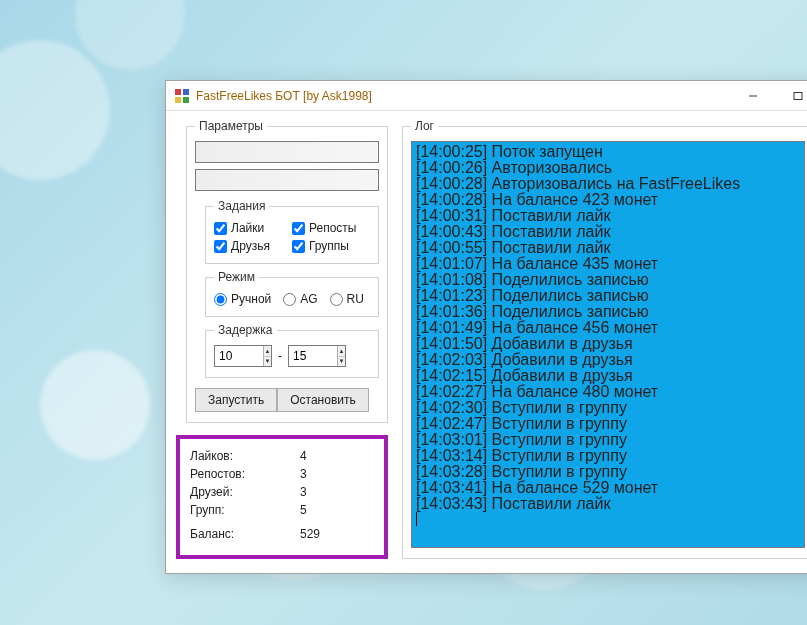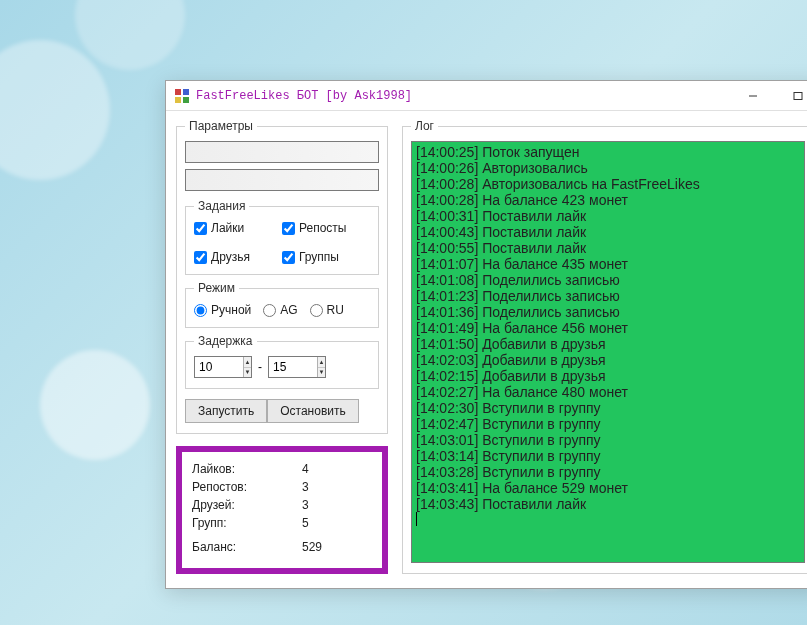--- a/index.html
+++ b/index.html
@@ -40,36 +40,36 @@
     align-items: center;
     padding: 0 4px 0 8px;
     background: #fff;
     border-bottom: 1px solid #e0e0e0;
   }
   .titlebar .appicon {
     width: 16px; height: 16px;
     margin-right: 6px;
     display: inline-block;
   }
-  .titlebar .title { flex: 1; color: #a21caf; font-family: Liberation Mono, monospace; }
+  .titlebar .title { flex: 1; color: #a16207; }
   .titlebar .ctrl {
     width: 45px; height: 28px;
     display: flex; align-items: center; justify-content: center;
     color: #333;
   }
 
   .client {
     padding: 8px 10px 14px 10px;
     display: flex;
     gap: 14px;
   }
 
   fieldset.group {
     border: 1px solid #d0d0d0;
-    margin: 0 0 6px 0;
+    margin: 0 0 6px 10px;
     padding: 8px 8px 10px 8px;
   }
   fieldset.group > legend {
     padding: 0 4px;
     color: #333;
   }
 
   .left-col { width: 212px; flex-shrink: 0; }
   .right-col { flex: 1; display: flex; flex-direction: column; }
 
@@ -79,21 +79,21 @@
     border: 1px solid #7a7a7a;
     background: #fff;
     padding: 2px 4px;
     font-family: inherit;
     font-size: 12px;
     margin-bottom: 6px;
     color: #ccc;
   }
 
   .tasks-row { display: flex; }
-  .tasks-col { width: 50%; display: flex; flex-direction: column; gap: 15px; }
+  .tasks-col { width: 50%; display: flex; flex-direction: column; gap: 4px; }
   label.chk, label.rad {
     display: inline-flex; align-items: center; gap: 4px;
     color: #222;
   }
   input[type=checkbox], input[type=radio] { margin: 0; }
 
   .mode-row { display: flex; gap: 12px; align-items: center; }
 
   .delay-row { display: flex; align-items: center; gap: 6px; }
   .spin {
@@ -121,35 +121,35 @@
     padding: 0 12px;
     background: #e9e9e9;
     border: 1px solid #adadad;
     font-family: inherit;
     font-size: 12px;
     color: #222;
     min-width: 80px;
   }
 
   .stats {
-    border: 6px solid #a21caf;
+    border: 4px solid #a21caf;
     margin-top: 12px;
     padding: 10px 10px;
   }
   .stats-row { display: flex; margin-bottom: 4px; }
   .stats-row .lbl { width: 110px; color: #222; }
   .stats-row .val { color: #222; }
 
   .log-area {
     flex: 1;
     border: 1px solid #7a7a7a;
-    background: #22c55e;
+    background: #0ea5e9;
     padding: 2px 4px;
     overflow: hidden;
-    font-size: 14px;
+    font-size: 16px;
     line-height: 16px;
     color: #222;
     min-height: 400px;
   }
   .log-line { white-space: nowrap; }
   .caret-line {
     width: 1px; height: 14px; background: #000; display: inline-block;
   }
 </style>
 </head>

